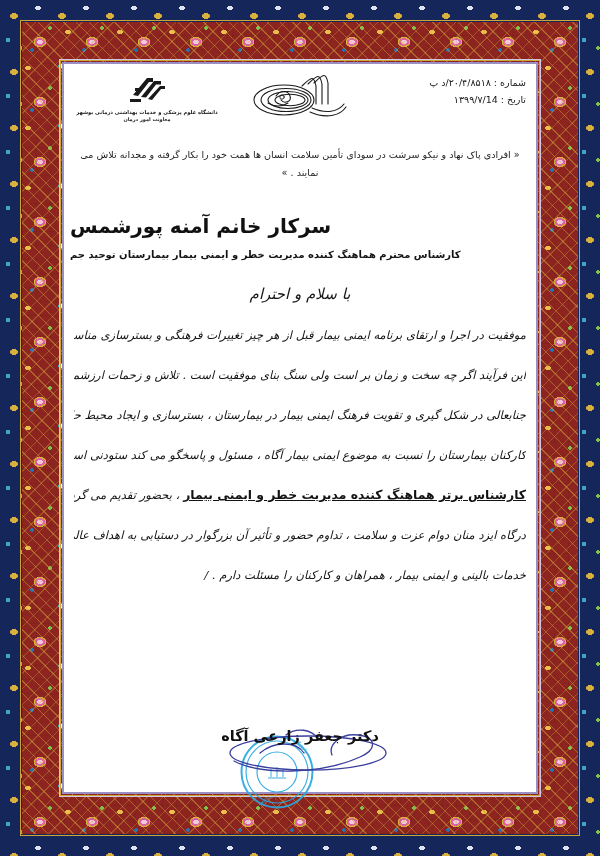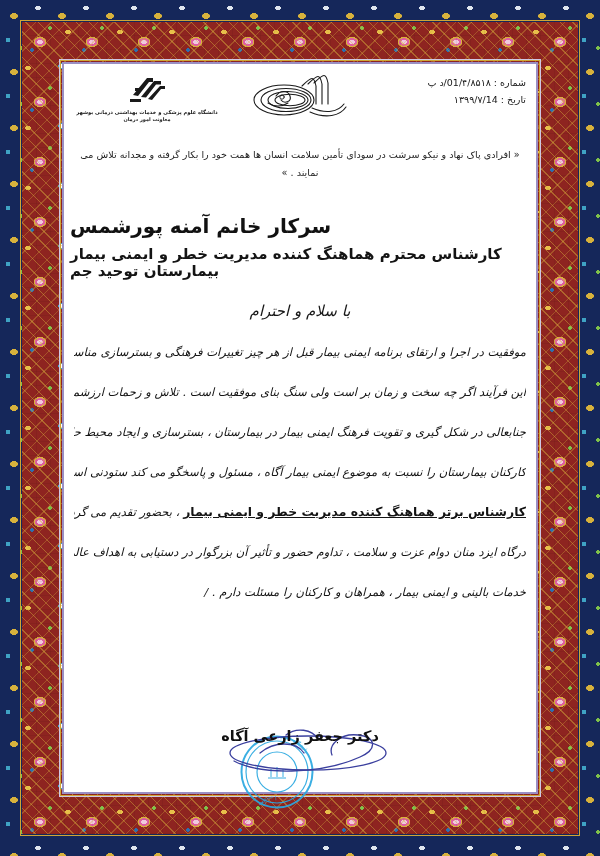--- a/index.html
+++ b/index.html
@@ -158,21 +158,21 @@
   }
   .addressee-name {
     font-size: 20px;
     font-weight: bold;
     color: #111111;
     letter-spacing: .3px;
     line-height: 28px;
   }
   .addressee-role {
     margin-top: 6px;
-    font-size: 15px;
+    font-size: 10px;
     font-weight: bold;
     color: #141414;
     line-height: 17px;
   }
 
   
   .salutation {
     margin-top: 22px;
     text-align: center;
     font-size: 15px;
@@ -261,21 +261,21 @@
 
   <div class="paper">
     <div class="frame-purple"></div>
   </div>
 
   <div class="content">
 
     <div class="header">
 
       <div class="meta-block">
-        <div>شماره : 01/۴/۸۵۱۸/د پ</div>
+        <div>شماره : ۲۰/۴/۸۵۱۸/د پ</div>
         <div>تاریخ : ۱۳۹۹/۷/14</div>
       </div>
 
       <div class="bismillah" title="بسم الله الرحمن الرحیم">
         <svg viewBox="0 0 120 54" width="120" height="54" aria-hidden="true">
           <g fill="none" stroke="#1a1a1a" stroke-width="1.1" stroke-linecap="round">
             <ellipse cx="44" cy="30" rx="30" ry="15"></ellipse>
             <ellipse cx="46" cy="30" rx="25" ry="11.5"></ellipse>
             <ellipse cx="48" cy="30" rx="20" ry="8.5"></ellipse>
             <ellipse cx="50" cy="30" rx="15" ry="5.8"></ellipse>

